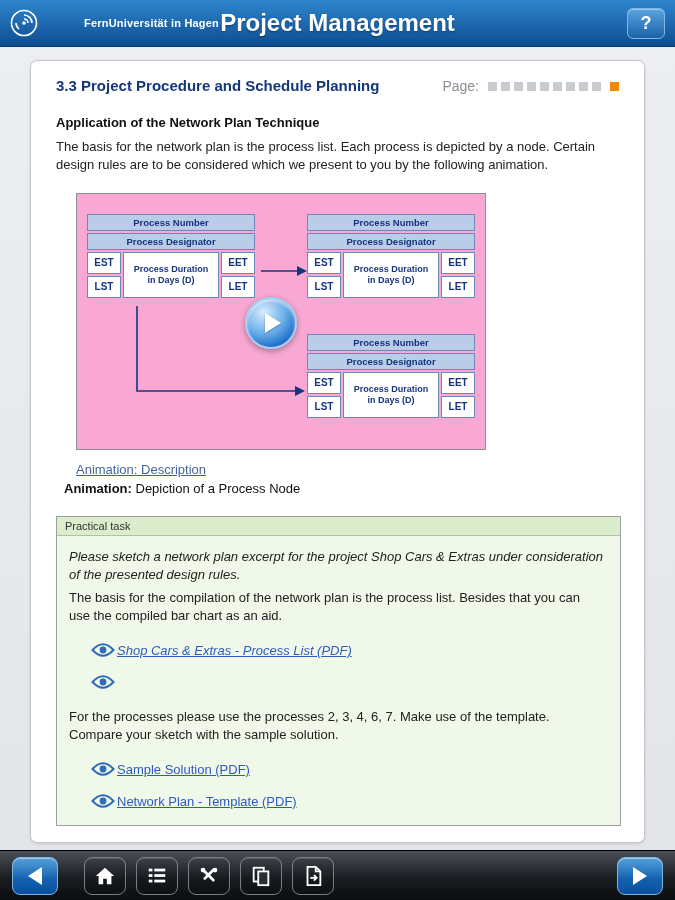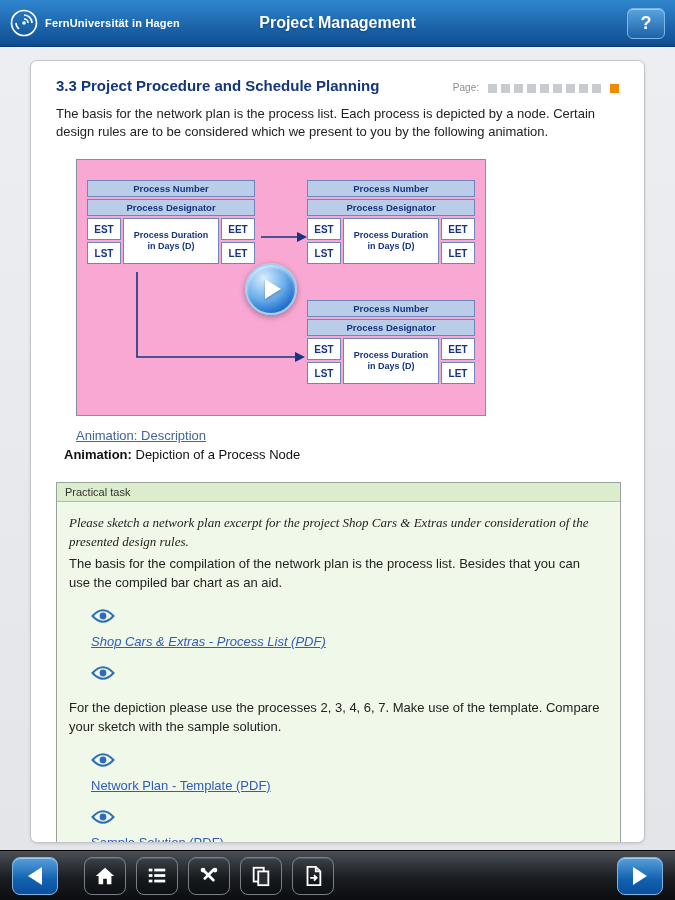--- a/index.html
+++ b/index.html
@@ -5,40 +5,40 @@
   * { margin:0; padding:0; box-sizing:border-box; }
   html,body { width:675px; height:900px; overflow:hidden;
     font-family:"Liberation Sans", sans-serif; background:#e9ebee; }
 
   
   .app-header { height:47px; display:flex; align-items:center; padding:0 10px;
     background:linear-gradient(#2f86cd, #13559b 85%, #0d4a8a);
     border-bottom:1px solid #083a70; position:relative; }
   .brand { display:flex; align-items:center; gap:7px; color:#fff; }
   .logo { width:28px; height:28px; }
-  .brand-name { font-size:11px; font-weight:bold; color:#fff; letter-spacing:.2px; }
+  .brand-name { font-size:11px; font-weight:bold; color:#fff; letter-spacing:.2px;margin-left:39px; }
   .app-title { position:absolute; left:0; right:0; text-align:center;
-    color:#fff; font-size:16px; font-weight:bold; pointer-events:none;
+    color:#fff; font-size:24px; font-weight:bold; pointer-events:none;
     text-shadow:0 1px 2px rgba(0,0,0,.35); }
   .help-btn { margin-left:auto; width:38px; height:31px; border:1px solid #7db6e6;
     border-radius:6px; background:linear-gradient(#5aa4e0, #1b62a8);
     color:#fff; font-size:18px; font-weight:bold; cursor:pointer;
     display:flex; align-items:center; justify-content:center; position:relative; z-index:2;
     box-shadow:inset 0 1px 0 rgba(255,255,255,.4); }
 
   
   .main { height:803px; background:linear-gradient(#eceef1, #e3e5e9); padding-top:13px; }
   .card { width:615px; height:783px; margin:0 auto; background:#fff;
     border:1px solid #c3c7cb; border-radius:7px; padding:16px 25px;
     box-shadow:0 1px 3px rgba(0,0,0,.12); overflow:hidden; }
 
   .head-row { display:flex; align-items:baseline; justify-content:space-between; }
   .page-heading { color:#14377c; font-size:15px; font-weight:bold; }
   .pager { display:flex; align-items:center; gap:5px; }
-  .pager-label { font-size:10px; color:#8a8f96; }
+  .pager-label { font-size:14px; color:#8a8f96; }
   .pgsq { display:inline-block; width:9px; height:9px; background:#c8ccd1; margin-left:4px; }
   .pgsq.active { background:var(--accent-orange, #f08a00); margin-left:9px; }
 
   .subheading { font-size:13px; font-weight:bold; color:#111; margin-top:20px; }
   .para { font-size:13px; color:#222; line-height:1.42; margin-top:8px; width:565px; }
   .para b { font-weight:normal; }
 
   
   .anim-panel { margin:18px 0 0 20px; width:410px; height:257px; position:relative;
     background:#f9a8d4; border:1px solid #8a8f96; }
@@ -67,22 +67,22 @@
     color:#44639c; }
   .anim-caption { margin:3px 0 0 8px; font-size:13px; color:#111; }
 
   
   .task-box { margin-top:20px; width:565px; border:1px solid #9aa39a; }
   .task-head { background:#dcedcd; border-bottom:1px solid #aec49c; font-size:11px;
     color:#333; padding:3px 8px; }
   .task-body { background:#f0f8ea; padding:12px 12px 16px 12px; }
   .task-body .para { width:535px; margin-top:0; }
   .task-body .para + .para { margin-top:4px; }
-  .italic { font-style:italic;font-family:Liberation Serif, serif; }
-  .link-row { display:flex; align-items:flex-start; gap:10px; margin:16px 0 0 22px;flex-direction:column; }
+  .italic { font-style:italic; }
+  .link-row { display:flex; align-items:flex-end; gap:2px; margin:16px 0 0 22px; }
   .eye-icon { width:24px; height:16px; flex:0 0 auto; }
   .pdf-link { font-size:13px; color:#2e5cb8; text-decoration:underline; }
   .pdf-link.it { font-style:italic; }
 
   
   .toolbar { height:50px; display:flex; align-items:center; padding:0 12px;
     background:linear-gradient(#4a4f56, #1a1d22 55%, #0a0c0f);
     border-top:1px solid #000; }
   .nav-btn { width:46px; height:38px; border-radius:8px; cursor:pointer;
     border:1px solid #7db4e0; background:linear-gradient(#58a0dc, #1261ae 60%, #0b4f9e);
@@ -121,20 +121,21 @@
   <div class="card">
 
     <div class="head-row">
       <h2 class="page-heading">3.3 Project Procedure and Schedule Planning</h2>
       <div class="pager">
         <span class="pager-label">Page:</span>
         <span><span class="pgsq"></span><span class="pgsq"></span><span class="pgsq"></span><span class="pgsq"></span><span class="pgsq"></span><span class="pgsq"></span><span class="pgsq"></span><span class="pgsq"></span><span class="pgsq"></span><span class="pgsq active"></span></span>
       </div>
     </div>
 
+    <h3 class="subheading">Application of the Network Plan Technique</h3>
 
     <p class="para"><span>The basis for the network plan is the process list. Each process is depicted by a node. Certain </span><b>design rules</b><span> are to be considered which we present to you by the following animation.</span></p>
 
     
     <div class="anim-panel">
 
       <table class="pnode node-a">
         <tbody>
             <tr>
               <th colspan="3">Process Number</th>
@@ -225,38 +226,38 @@
           <a class="pdf-link it" href="#">Shop Cars &amp; Extras - Process List (PDF)</a>
         </div>
 
         <div class="link-row">
           <svg class="eye-icon" viewBox="0 0 24 16">
             <path d="M1.5 8 Q12 -3.5 22.5 8 Q12 19.5 1.5 8 Z" fill="none" stroke="#2e6cb8" stroke-width="2"></path>
             <circle cx="12" cy="8" r="3.4" fill="#2e6cb8"></circle>
           </svg>
         </div>
 
-        <p class="para" style="margin-top:18px"><span>For the depiction please use the </span><b>processes 2, 3, 4, 6, 7.</b><span> Make use of the template. Compare your sketch with the sample solution.</span></p>
+        <p class="para" style="margin-top:18px"><span>For the processes please use the </span><b>processes 2, 3, 4, 6, 7.</b><span> Make use of the template. Compare your sketch with the sample solution.</span></p>
+
+        <div class="link-row">
+          <svg class="eye-icon" viewBox="0 0 24 16">
+            <path d="M1.5 8 Q12 -3.5 22.5 8 Q12 19.5 1.5 8 Z" fill="none" stroke="#2e6cb8" stroke-width="2"></path>
+            <circle cx="12" cy="8" r="3.4" fill="#2e6cb8"></circle>
+          </svg>
+          <a class="pdf-link" href="#">Sample Solution (PDF)</a>
+        </div>
 
         <div class="link-row">
           <svg class="eye-icon" viewBox="0 0 24 16">
             <path d="M1.5 8 Q12 -3.5 22.5 8 Q12 19.5 1.5 8 Z" fill="none" stroke="#2e6cb8" stroke-width="2"></path>
             <circle cx="12" cy="8" r="3.4" fill="#2e6cb8"></circle>
           </svg>
           <a class="pdf-link" href="#">Network Plan - Template (PDF)</a>
         </div>
 
-        <div class="link-row">
-          <svg class="eye-icon" viewBox="0 0 24 16">
-            <path d="M1.5 8 Q12 -3.5 22.5 8 Q12 19.5 1.5 8 Z" fill="none" stroke="#2e6cb8" stroke-width="2"></path>
-            <circle cx="12" cy="8" r="3.4" fill="#2e6cb8"></circle>
-          </svg>
-          <a class="pdf-link" href="#">Sample Solution (PDF)</a>
-        </div>
-
       </div>
     </div>
 
   </div>
 </div>
 
 <footer class="toolbar">
   <button class="nav-btn">
     <span class="tri-left"></span>
   </button>

